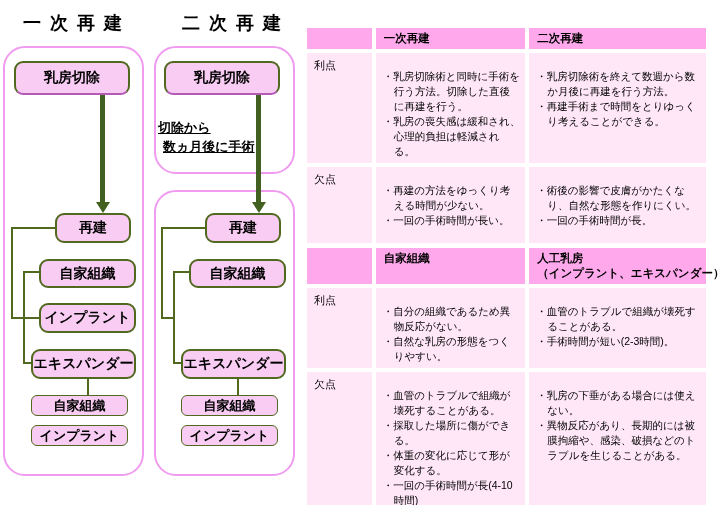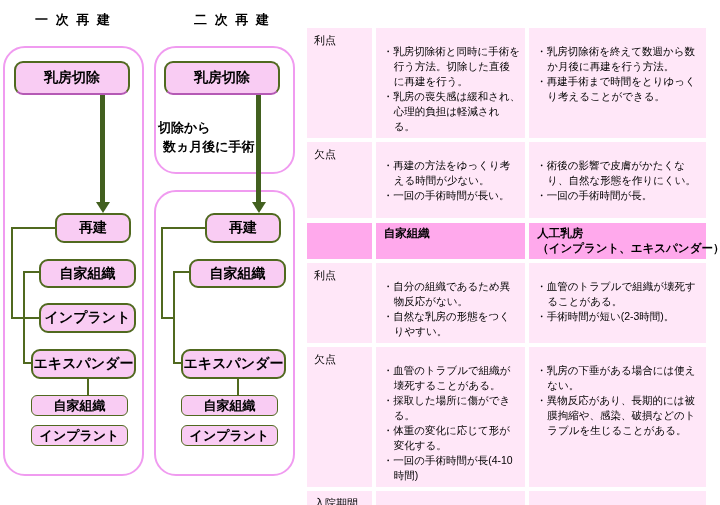--- a/index.html
+++ b/index.html
@@ -3,21 +3,21 @@
 <meta charset="utf-8">
 <style>
   html,body{margin:0;padding:0;background:#fff;}
   #canvas{
     position:relative;width:720px;height:505px;background:#fff;overflow:hidden;
     font-family:"Liberation Sans","DejaVu Sans",sans-serif;color:var(--text,#000);
   }
   
   .flow-title{
     position:absolute;top:11px;width:141px;text-align:center;
-    font-size:13px;font-weight:bold;letter-spacing:2px;white-space:nowrap;
+    font-size:18px;font-weight:bold;letter-spacing:2px;white-space:nowrap;
   }
   .f1-title{left:3px;}
   .f2-title{left:162px;}
   .container{
     position:absolute;border:2px solid var(--container-border,#f09bf0);
     border-radius:22px;background:#fff;
   }
   .f1-container{left:3px;top:46px;width:137px;height:426px;}
   .f2-containerA{left:154px;top:46px;width:137px;height:124px;}
   .f2-containerB{left:154px;top:190px;width:137px;height:282px;}
@@ -34,21 +34,21 @@
   .f2-rebuild{left:205px;top:213px;width:72px;height:26px;}
   .f1-auto{left:39px;top:259px;width:93px;height:25px;}
   .f2-auto{left:189px;top:259px;width:93px;height:25px;}
   .f1-impl{left:39px;top:303px;width:93px;height:26px;}
   .f1-expd{left:31px;top:349px;width:101px;height:26px;}
   .f2-expd{left:181px;top:349px;width:101px;height:26px;}
   .f1-auto2{left:31px;top:395px;width:95px;height:19px;}
   .f2-auto2{left:181px;top:395px;width:95px;height:19px;}
   .f1-impl2{left:31px;top:425px;width:95px;height:19px;}
   .f2-impl2{left:181px;top:425px;width:95px;height:19px;}
-  .note{position:absolute;font-size:13px;font-weight:bold;line-height:19px;white-space:nowrap;z-index:2;}
+  .note{position:absolute;font-size:13px;font-weight:bold;line-height:19px;white-space:nowrap;z-index:2;text-decoration:underline;}
   .f1-note{left:7px;top:136px;}
   .f2-note{left:158px;top:118px;}
   .note .l2{padding-left:12px;}
   .f2-note .l2{padding-left:5px;}
   .stem{position:absolute;width:5px;background:var(--arrow,#42601f);z-index:4;}
   .ahead{
     position:absolute;width:0;height:0;z-index:4;
     border-left:7px solid transparent;border-right:7px solid transparent;
     border-top:11px solid var(--arrow,#42601f);
   }
@@ -147,20 +147,29 @@
 
   <div id="tablezone">
 
     <table class="t1">
       <colgroup>
           <col class="c-label">
           <col class="c-one">
           <col class="c-two">
         </colgroup>
       <tbody>
+          <tr>
+        <th></th>
+        <th>
+              <div class="li">一次再建</div>
+            </th>
+        <th>
+              <div class="li">二次再建</div>
+            </th>
+      </tr>
       <tr class="r-merit1">
         <td class="rowlabel">利点</td>
         <td>
               <div class="li">・乳房切除術と同時に手術を行う方法。切除した直後に再建を行う。</div>
               <div class="li">・乳房の喪失感は緩和され、心理的負担は軽減される。</div>
             </td>
         <td>
               <div class="li">・乳房切除術を終えて数週から数か月後に再建を行う方法。</div>
               <div class="li">・再建手術まで時間をとりゆっくり考えることができる。</div>
             </td>

